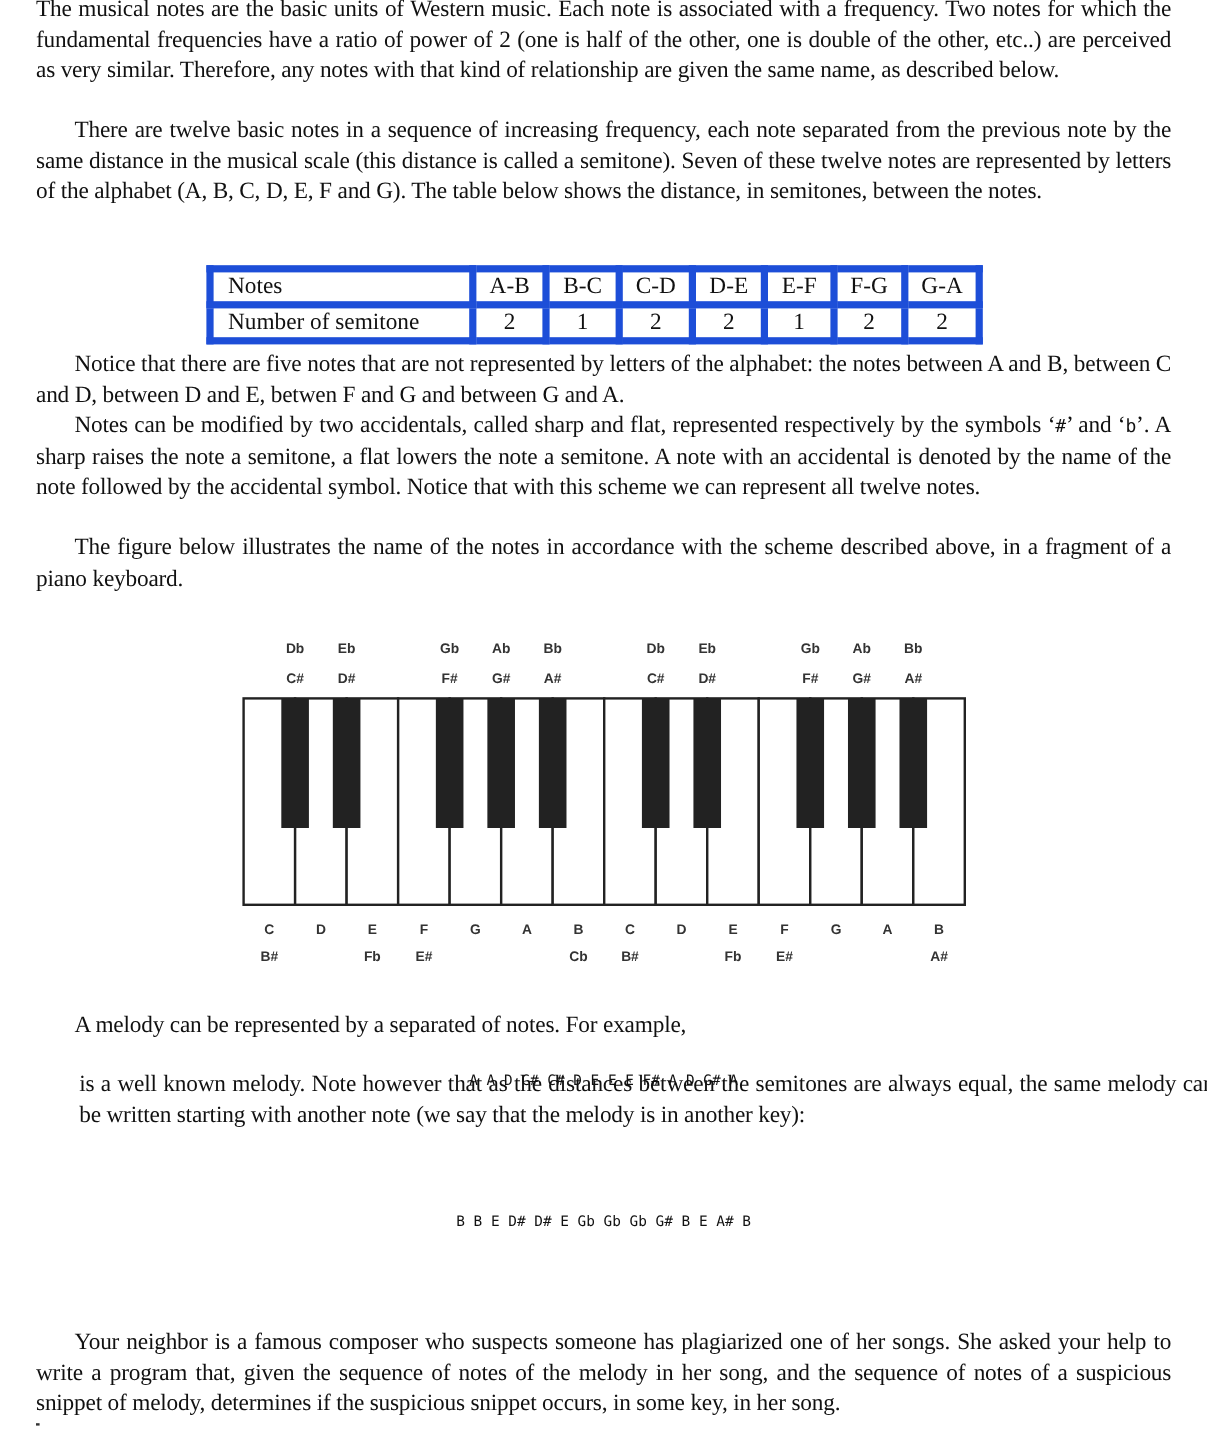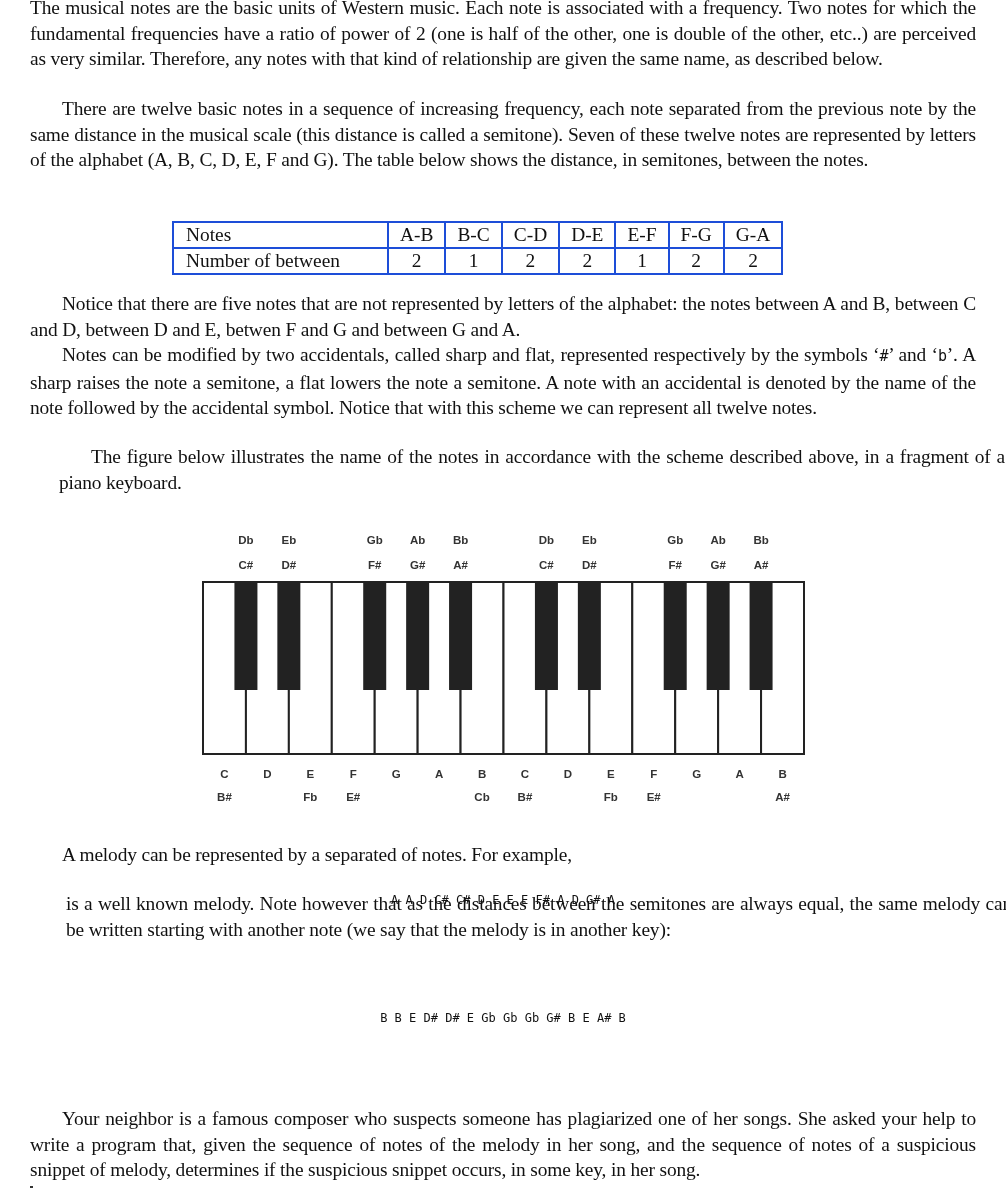--- a/index.html
+++ b/index.html
@@ -13,32 +13,32 @@
     font-family: "Liberation Serif", serif;
     font-size: 19.4px; line-height: 25.5px;
     text-align: justify; margin: 0;
     letter-spacing: -0.15px;
   }
   .indent { text-indent: 32px; }
   .p1 { position: absolute; top: -5px; left: 0; width: 946px; }
   .p2 { position: absolute; top: 96px; left: 0; width: 946px; }
   .p3 { position: absolute; top: 291px; left: 0; width: 946px; }
   .p4 { position: absolute; top: 342px; left: 0; width: 946px; }
-  .p5 { position: absolute; top: 444px; left: 0; width: 946px; margin-left: 29px; }
+  .p5 { position: absolute; top: 444px; left: 0; width: 946px; }
   .p6 { position: absolute; top: 842px; left: 0; width: 946px; }
   .p7 { position: absolute; top: 891px; left: 0; width: 946px; margin-left: 36px; }
   .p8 { position: absolute; top: 1106px; left: 0; width: 946px; }
 
   table.semi {
     position: absolute; left: 142px; top: 221px;
     border-collapse: collapse;
     font-family: "Liberation Serif", serif; font-size: 19.4px;
   }
   table.semi td {
-    border: 2px solid #1d4ed8; padding: 0 11px; height: 24px; line-height: 22px;
+    border: 6px solid #1d4ed8; padding: 0 11px; height: 24px; line-height: 22px;
     text-align: center;
   }
   table.semi td.lbl { text-align: left; padding-left: 12px; width: 190px; }
   .mono-line {
     position: absolute; left: 0; width: 946px; text-align: center;
     font-family: "DejaVu Sans Mono", "Liberation Mono", monospace;
     font-size: 12px; letter-spacing: 0px;
   }
   .ml1 { top: 893px; }
   .ml2 { top: 1011px; }
@@ -63,21 +63,21 @@
       <td class="lbl">Notes</td>
       <td>A-B</td>
       <td>B-C</td>
       <td>C-D</td>
       <td>D-E</td>
       <td>E-F</td>
       <td>F-G</td>
       <td>G-A</td>
     </tr>
     <tr>
-      <td class="lbl">Number of between</td>
+      <td class="lbl">Number of semitone</td>
       <td>2</td>
       <td>1</td>
       <td>2</td>
       <td>2</td>
       <td>1</td>
       <td>2</td>
       <td>2</td>
     </tr>
   </tbody>
     </table>

